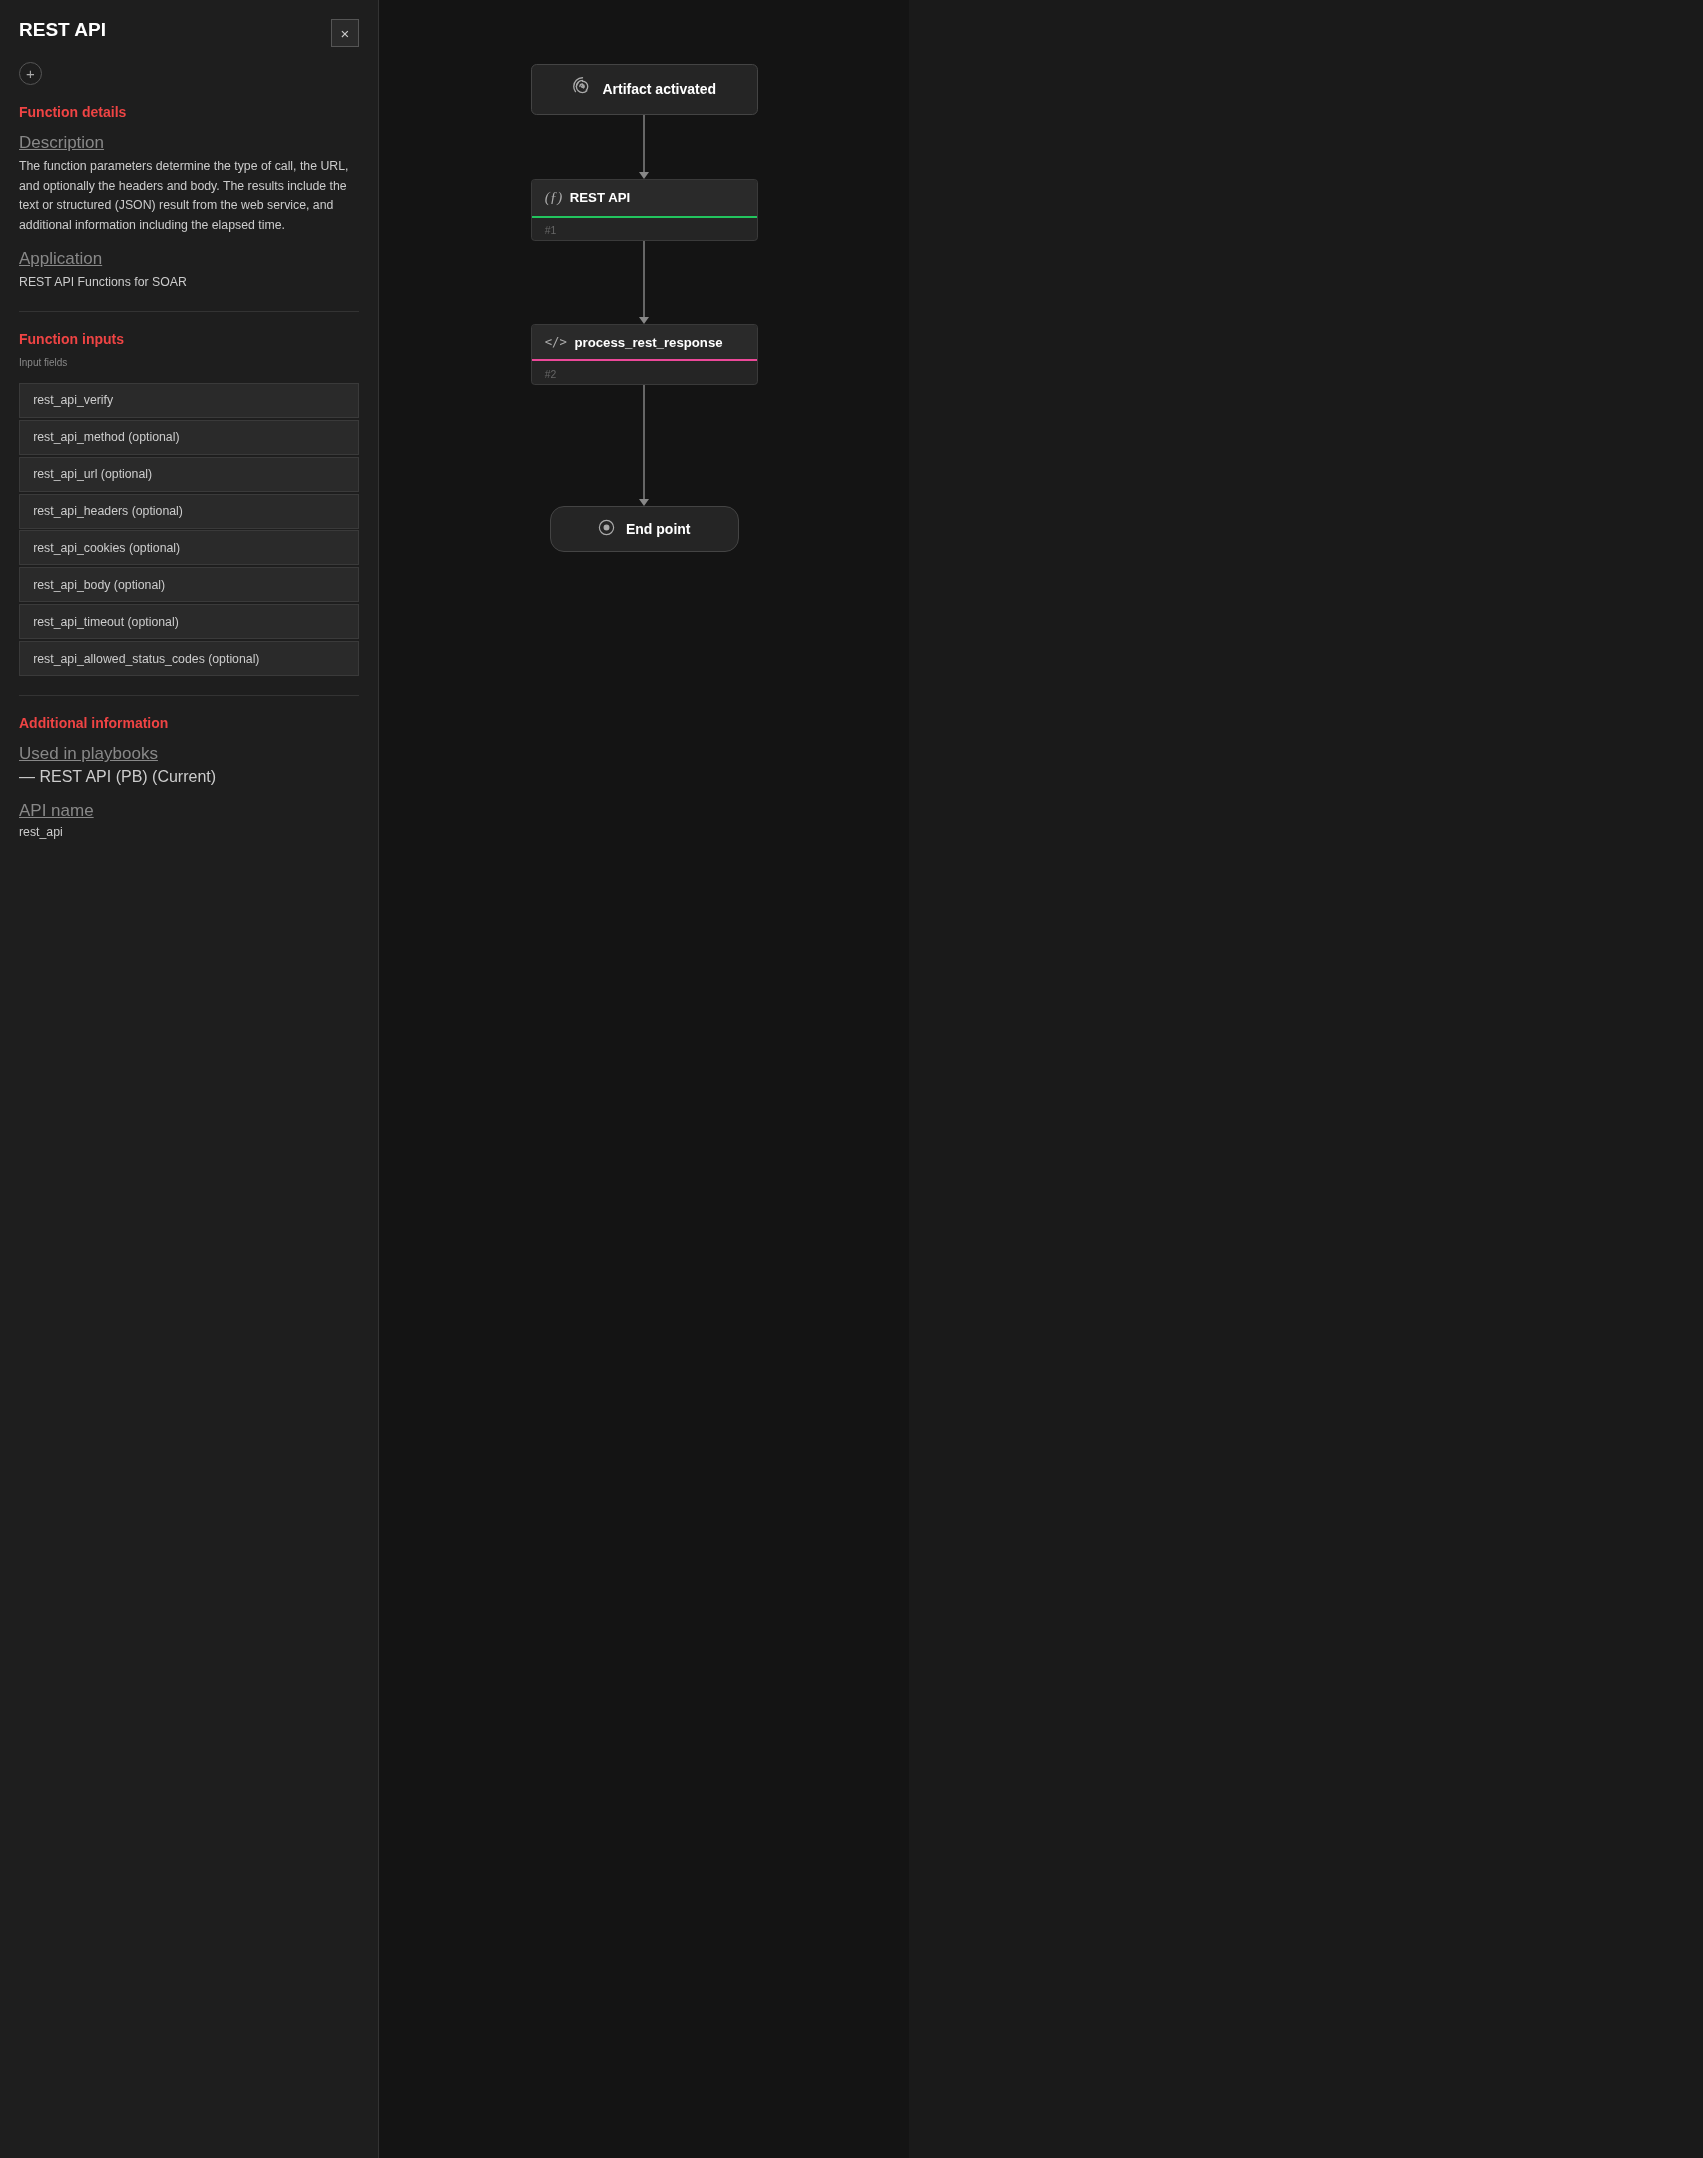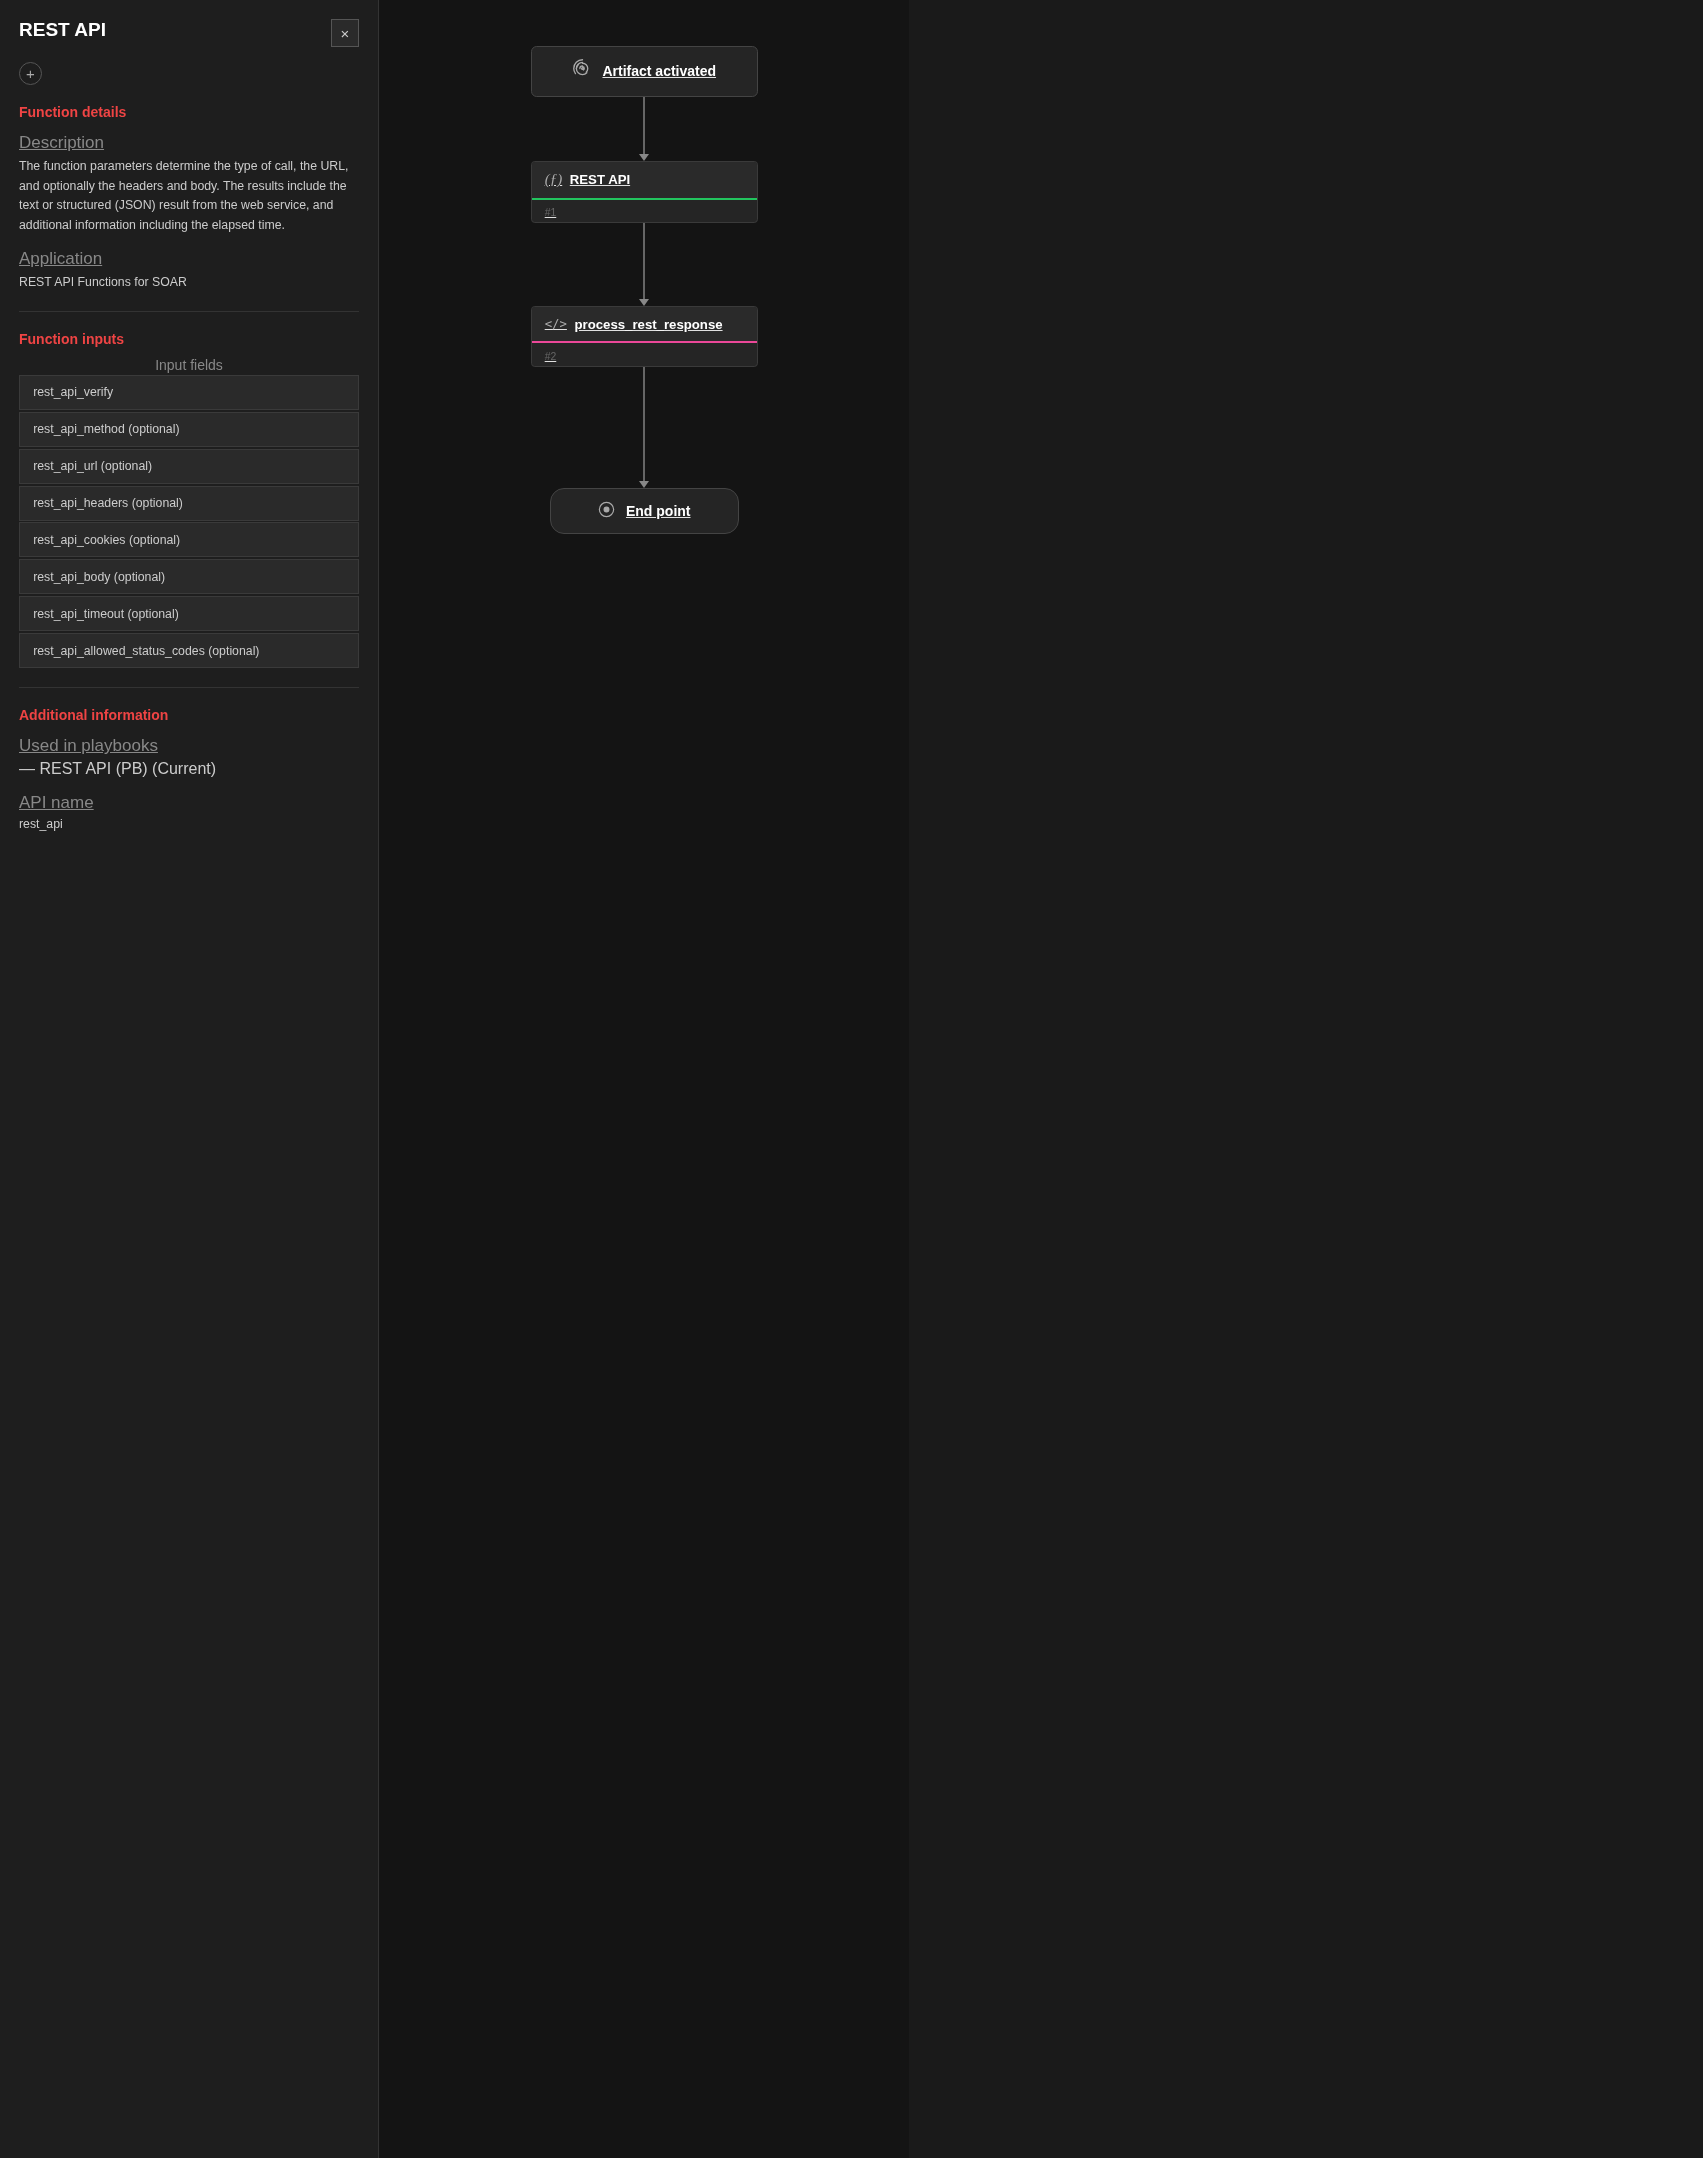--- a/index.html
+++ b/index.html
@@ -90,24 +90,23 @@
       margin-bottom: 9.5px;
     }
 
     .divider {
       border: none;
       border-top: 0.9px solid #333;
       margin: 19px 0;
     }
 
     .input-fields-label {
-      font-size: 14px;
+      font-size: 10px;
       color: #888;
-      margin-bottom: 2px;
-      text-align: center;
+      margin-bottom: 15px;
     }
 
     .input-field-item {
       background: #2a2a2a;
       border: 0.9px solid #3a3a3a;
       color: #cccccc;
       font-size: 12.3px;
       padding: 9.5px 13.2px;
       margin-bottom: 1.9px;
       cursor: default;
@@ -130,23 +129,22 @@
     }
 
     
     .right-panel {
       flex: 1;
       background: #141414;
       position: relative;
       display: flex;
       flex-direction: column;
       align-items: center;
-      padding-top: 46px;
+      padding-top: 64px;
       min-height: 100%;
-      text-decoration: underline;
     }
 
     .flow-container {
       display: flex;
       flex-direction: column;
       align-items: center;
       width: 284px;
       gap: 0;
     }
 

